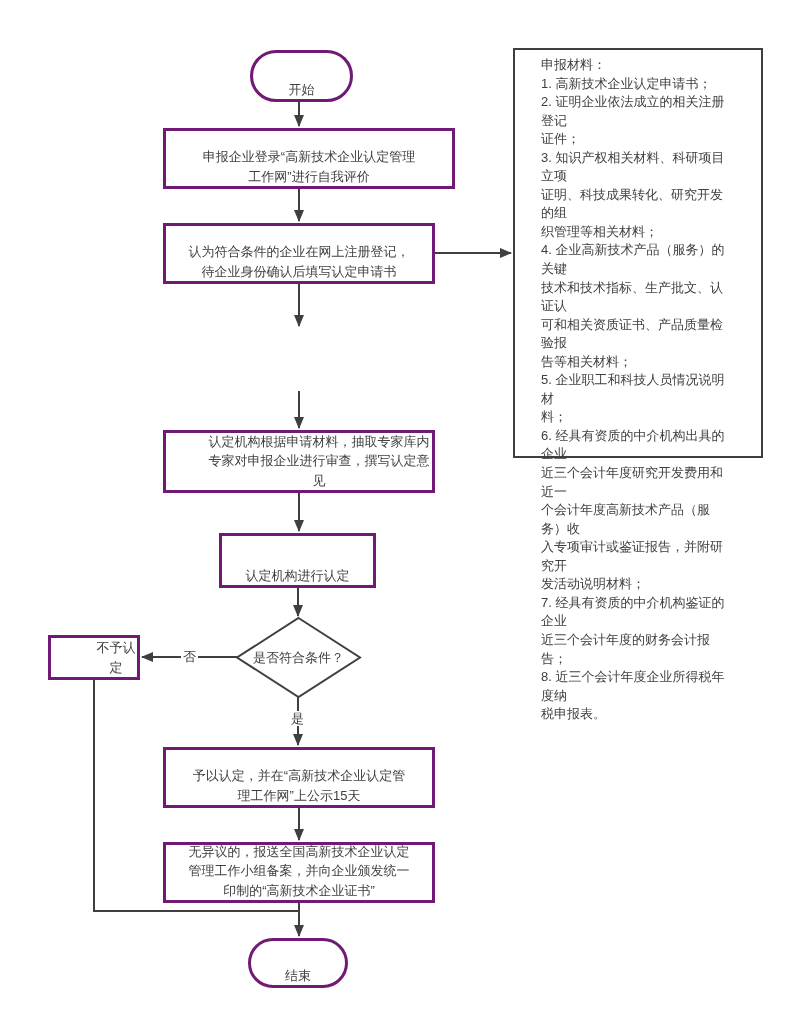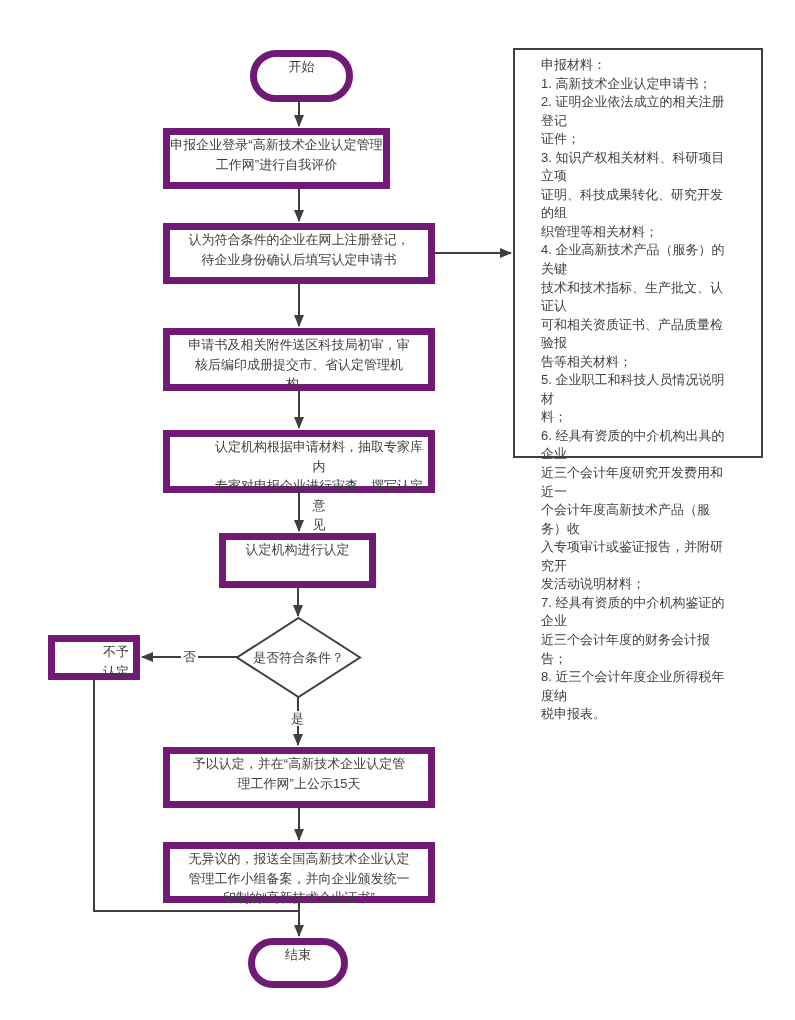--- a/index.html
+++ b/index.html
@@ -2,22 +2,22 @@
 <html><head>
 <meta charset="utf-8">
 <style>
   html,body{margin:0;padding:0;background:#ffffff;}
   .canvas{
     position:relative;width:795px;height:1020px;background:#ffffff;
     font-family:"Liberation Sans","DejaVu Sans",sans-serif;color:#3f3f3f;overflow:hidden;
   }
   svg.connectors{position:absolute;left:0;top:0;width:795px;height:1020px;}
   .node{
-    position:absolute;box-sizing:border-box;border:7px solid #701a75;background:#ffffff;
-    display:flex;align-items:flex-start;justify-content:center;text-align:center;
+    position:absolute;box-sizing:border-box;border:3px solid #701a75;background:#ffffff;
+    display:flex;align-items:flex-end;justify-content:center;text-align:center;
     font-size:13px;line-height:19.5px;
   }
   .terminal{border-radius:26px;}
   .node-text{white-space:pre-line;display:block;}
   .diamond-label{
     position:absolute;display:flex;align-items:center;justify-content:center;
     font-size:13px;text-align:center;background:transparent;
   }
   .sidebox{
     position:absolute;box-sizing:border-box;border:2px solid #3f3f3f;background:#ffffff;
@@ -53,35 +53,30 @@
       <line x1="299" y1="808" x2="299" y2="840" marker-end="url(#arrow)"></line>
       <line x1="299" y1="903" x2="299" y2="936" marker-end="url(#arrow)"></line>
       <polyline points="94,680 94,911 299,911"></polyline>
     </g>
   </svg>
 
   <div class="node terminal" style="left:250px;top:50px;width:103px;height:52px;">
     <span class="node-text">开始</span>
   </div>
 
-  <div class="node" style="left:163px;top:128px;width:227px;height:61px;">
+  <div class="node" style="left:163px;top:128px;width:292px;height:61px;">
     <span class="node-text">申报企业登录“高新技术企业认定管理
 工作网”进行自我评价</span>
   </div>
 
   <div class="node" style="left:163px;top:223px;width:272px;height:61px;">
     <span class="node-text">认为符合条件的企业在网上注册登记，
 待企业身份确认后填写认定申请书</span>
   </div>
 
-  <div class="node" style="left:163px;top:328px;width:272px;height:63px;">
-    <span class="node-text">申请书及相关附件送区科技局初审，审
-核后编印成册提交市、省认定管理机
-构。</span>
-  </div>
 
   <div class="node" style="left:163px;top:430px;width:272px;height:63px;padding-left:40px;">
     <span class="node-text">认定机构根据申请材料，抽取专家库内
 专家对申报企业进行审查，撰写认定意
 见</span>
   </div>
 
   <div class="node" style="left:219px;top:533px;width:157px;height:55px;">
     <span class="node-text">认定机构进行认定</span>
   </div>

